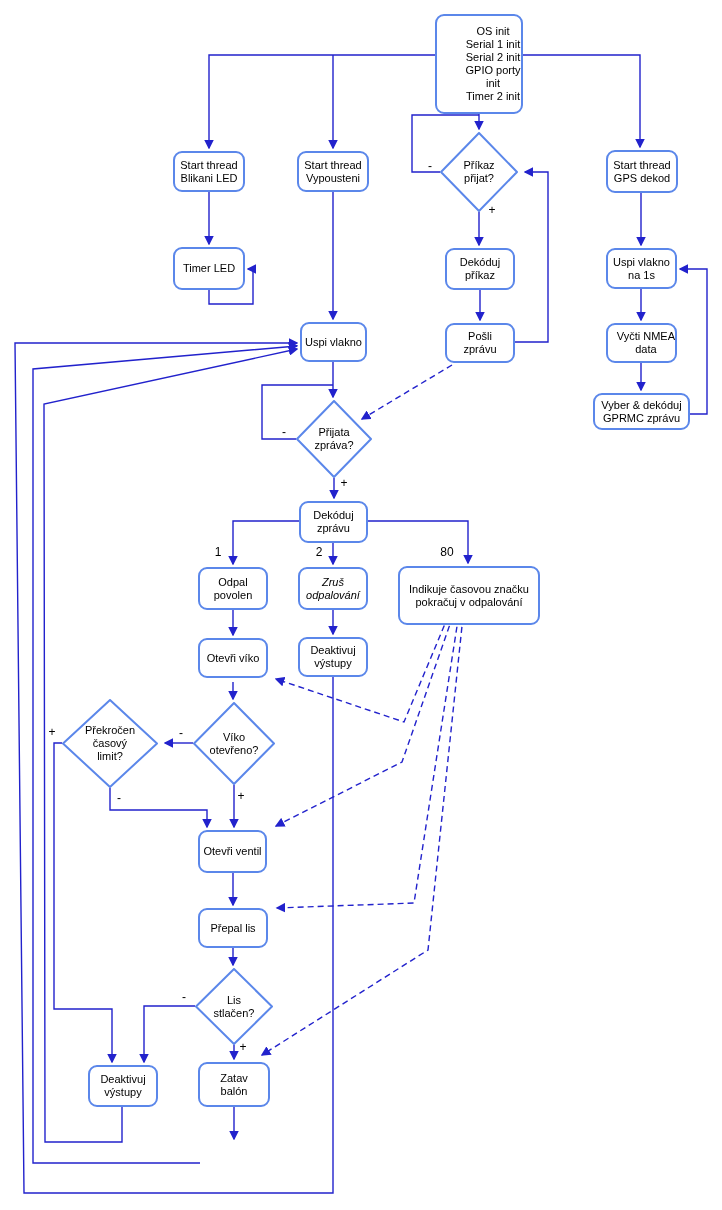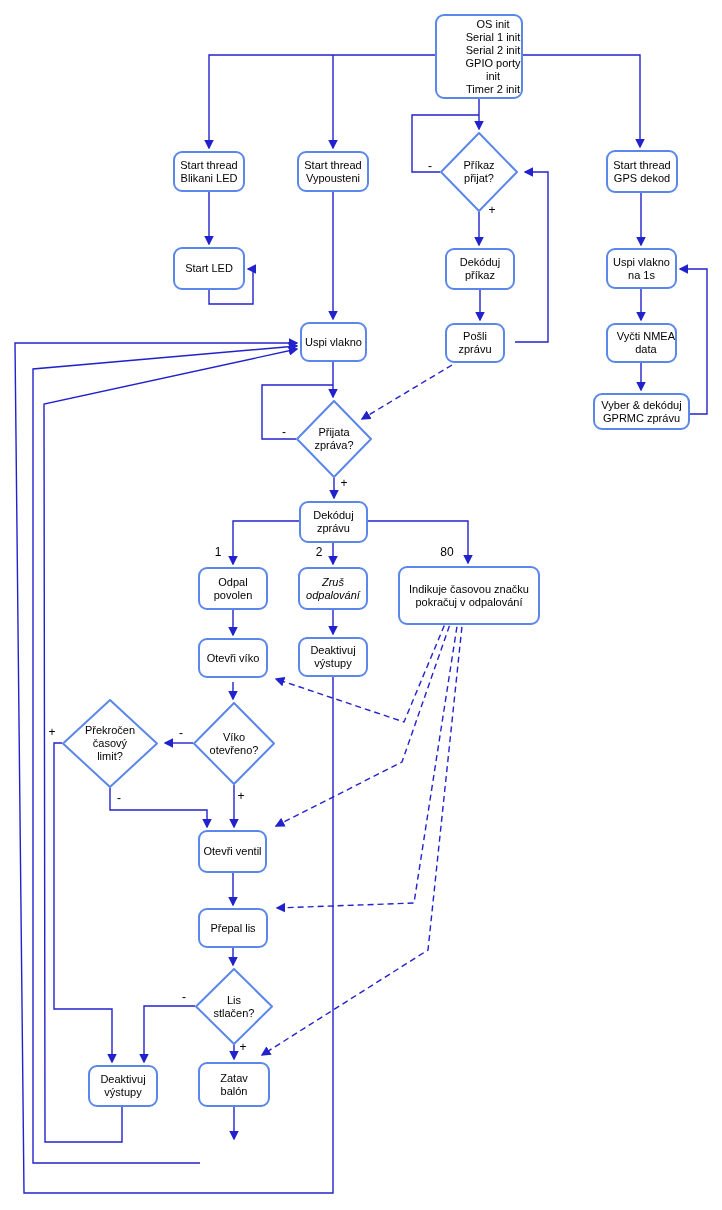--- a/index.html
+++ b/index.html
@@ -97,36 +97,36 @@
     <polyline class="edge" points="122,1107 122,1142 45,1142 44,404 297,349" marker-end="url(#arr)"></polyline>
     <polyline class="edge" points="200,1163 33,1163 33,369 297,346" marker-end="url(#arr)"></polyline>
 
     <polyline class="edge dashed" points="452,365 362,419" marker-end="url(#arr)"></polyline>
     <polyline class="edge dashed" points="452,607 404,722 276,679" marker-end="url(#arr)"></polyline>
     <polyline class="edge dashed" points="456,607 402,762 276,826" marker-end="url(#arr)"></polyline>
     <polyline class="edge dashed" points="460,607 414,903 277,908" marker-end="url(#arr)"></polyline>
     <polyline class="edge dashed" points="464,607 428,950 262,1055" marker-end="url(#arr)"></polyline>
   </svg>
 
-  <div class="node" style="left:435px;top:14px;width:88px;height:85px;padding-left:28px;"><span>OS init
+  <div class="node" style="left:435px;top:14px;width:88px;height:100px;padding-left:28px;"><span>OS init
 Serial 1 init
 Serial 2 init
 GPIO porty init
 Timer 2 init</span></div>
   <div class="node" style="left:173px;top:151px;width:72px;height:41px;"><span>Start thread
 Blikani LED</span></div>
   <div class="node" style="left:297px;top:151px;width:72px;height:41px;"><span>Start thread
 Vypousteni</span></div>
   <div class="node" style="left:606px;top:150px;width:72px;height:43px;"><span>Start thread
 GPS dekod</span></div>
-  <div class="node" style="left:173px;top:247px;width:72px;height:43px;"><span>Start LED</span></div>
+  <div class="node" style="left:173px;top:247px;width:72px;height:43px;"><span>Timer LED</span></div>
   <div class="node" style="left:300px;top:322px;width:67px;height:40px;"><span>Uspi vlakno</span></div>
   <div class="node" style="left:445px;top:248px;width:70px;height:42px;"><span>Dekóduj
 příkaz</span></div>
-  <div class="node" style="left:445px;top:323px;width:60px;height:40px;"><span>Pošli
+  <div class="node" style="left:445px;top:323px;width:70px;height:40px;"><span>Pošli
 zprávu</span></div>
   <div class="node" style="left:606px;top:248px;width:71px;height:41px;"><span>Uspi vlakno
 na 1s</span></div>
   <div class="node" style="left:606px;top:323px;width:71px;height:40px;justify-content:flex-end;"><span>Vyčti NMEA
 data</span></div>
   <div class="node" style="left:593px;top:393px;width:97px;height:37px;"><span>Vyber &amp; dekóduj
 GPRMC zprávu</span></div>
   <div class="node" style="left:299px;top:501px;width:69px;height:42px;"><span>Dekóduj
 zprávu</span></div>
   <div class="node" style="left:198px;top:567px;width:70px;height:43px;"><span>Odpal

